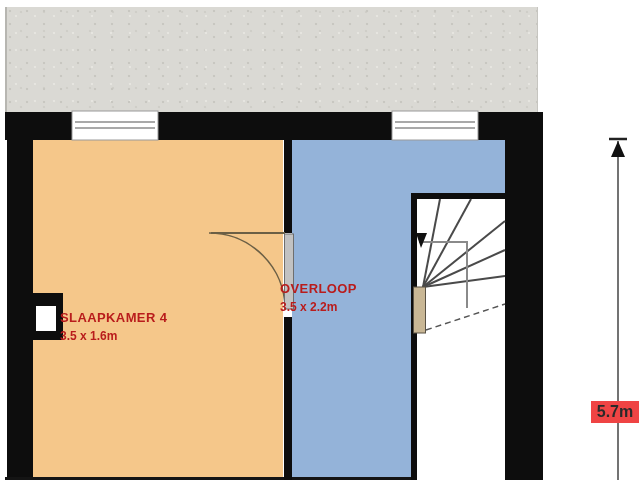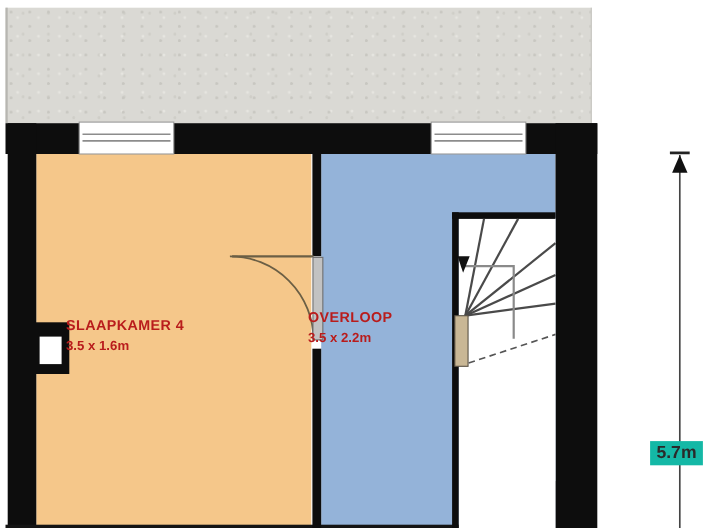--- a/index.html
+++ b/index.html
@@ -18,25 +18,25 @@
     border-left:2px solid #b7b6b1;
     border-right:1px solid #c6c5c0;
   }
   .room{position:absolute;}
   .room-bedroom{left:33px;top:140px;width:250px;height:340px;background:#f5c78a;}
   .room-overloop{left:292px;top:140px;width:213px;height:340px;background:#94b3d9;}
   svg.plan{position:absolute;left:0;top:0;}
   .label{position:absolute;text-align:left;color:#b91c1c;}
   .label .room-name{font-size:13px;font-weight:bold;letter-spacing:.4px;}
   .label .room-size{font-size:12px;font-weight:bold;margin-top:4px;}
-  .bedroom-label{left:60px;top:288px;width:195px;}
+  .bedroom-label{left:60px;top:310px;width:195px;}
   .overloop-label{left:280px;top:281px;width:150px;}
   .dim-label{
     position:absolute;left:591px;top:401px;width:48px;
-    background:#14b8a6;color:#2a2a2a;font-size:16px;font-weight:bold;
+    background:#ef4444;color:#2a2a2a;font-size:16px;font-weight:bold;
     text-align:center;line-height:22px;
   }
 </style>
 </head>
 <body>
 
 <div class="canvas">
 
   <div class="roof"></div>
 

